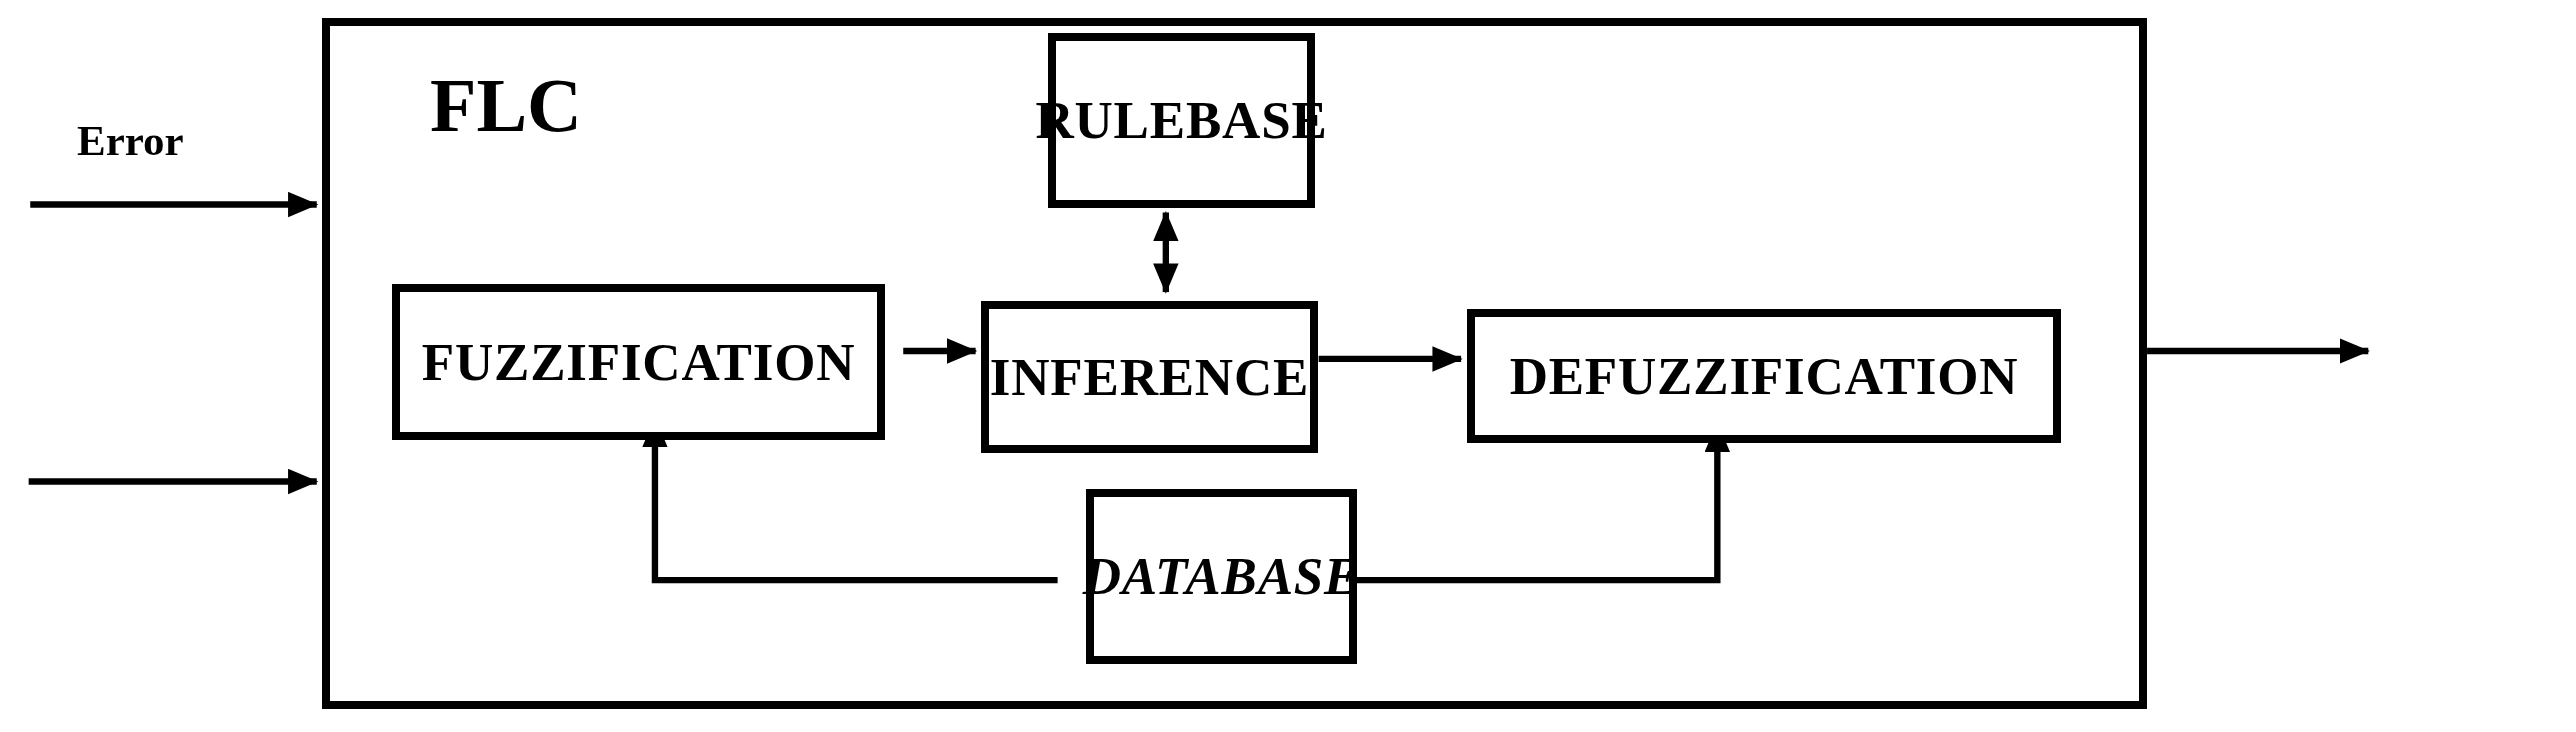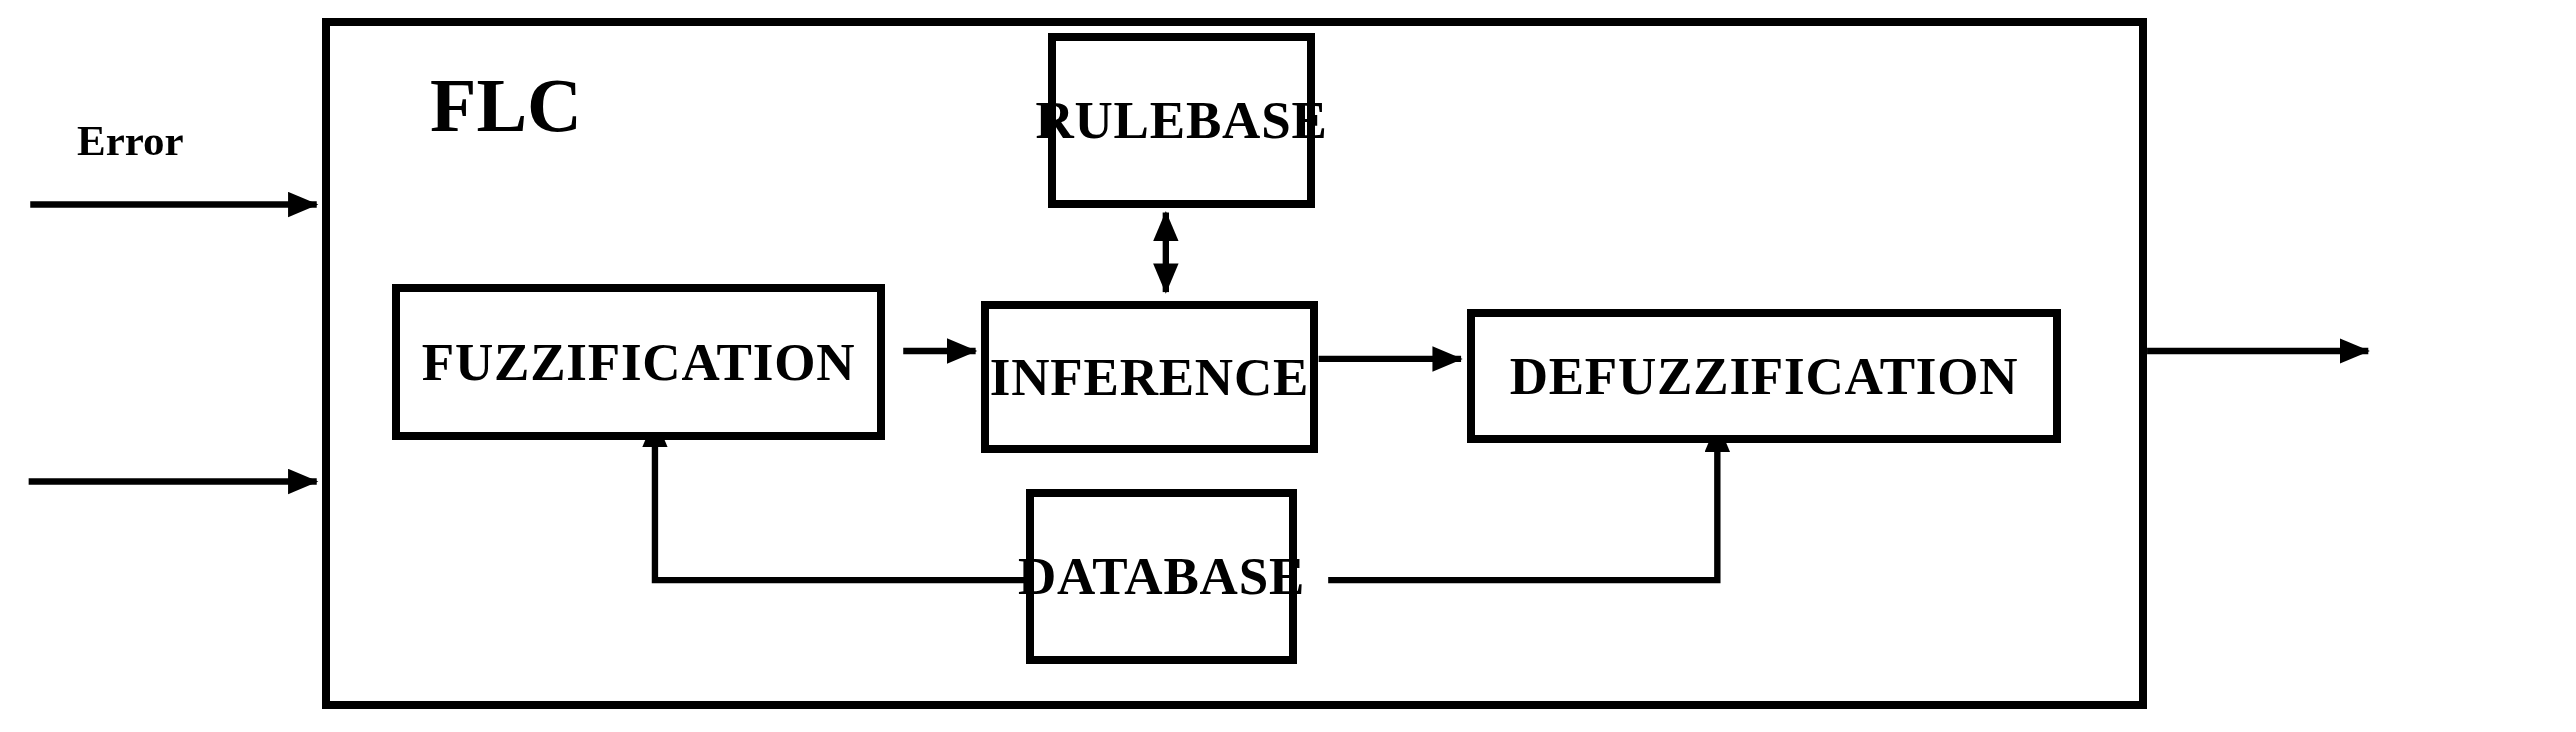--- a/index.html
+++ b/index.html
@@ -39,21 +39,21 @@
   .lbl { position:absolute; font-weight:bold; white-space:nowrap; }
   .flc-title   { left:430px;  top:67px;  font-size:76px; line-height:1; }
   .err-lbl     { left:77px;   top:119px; font-size:43px; line-height:1; }
   .chg-lbl     { left:32px;   top:351px; font-size:57px; line-height:65px; }
   .chg-lbl span{ display:block; }
   .out-lbl     { left:2387px; top:315px; font-size:57px; line-height:1; }
   .b-fuzz  { left:392px;  top:284px; width:493px; height:156px; }
   .b-infer { left:981px; top:301px; width:337px; height:152px; }
   .b-defuz { left:1467px; top:284px; width:594px; height:134px;margin-top:25px; }
   .b-rule  { left:1048px; top:33px;  width:267px; height:175px; }
-  .b-data  { left:1026px; top:489px; width:271px; height:175px; }
+  .b-data  { left:1086px; top:489px; width:271px; height:175px;font-style:italic; }
 </style>
 </head>
 <body>
 
 <div class="stage">
 
   <svg class="arrows" viewBox="0 0 3237 921" xmlns="http://www.w3.org/2000/svg">
     <defs>
       <marker id="ah" markerUnits="userSpaceOnUse" markerWidth="40" markerHeight="34" refX="36" refY="16" orient="auto-start-reverse">
         <path d="M0,0 L38,16 L0,32 z" fill="#000000"></path>

